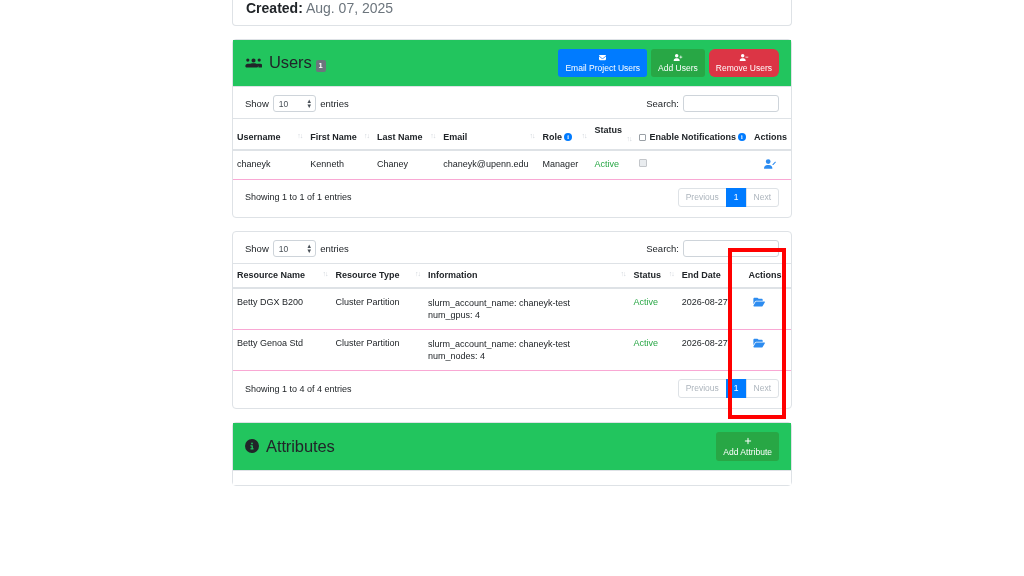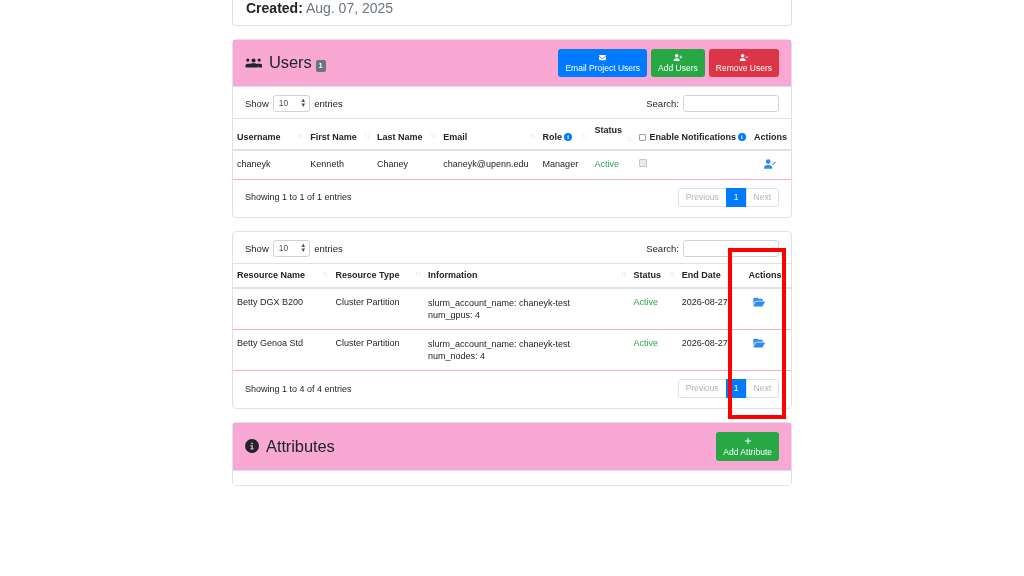--- a/index.html
+++ b/index.html
@@ -31,21 +31,21 @@
     border: 1px solid #dee2e6;
     border-top: none;
     border-radius: 0 0 4px 4px;
     padding: 0 13px 9px 13px;
     font-size: 14px;
     color: #6c757d;
   }
   .card-top-strip b { color: #212529; font-weight: bold; }
 
   .card-header {
-    background: #f9a8d4;
+    background: #22c55e;
     border-bottom: 1px solid #dee2e6;
     padding: 9px 12px;
     display: flex;
     align-items: center;
     justify-content: space-between;
     min-height: 38px;
   }
   .card-title {
     display: flex;
     align-items: center;
@@ -82,21 +82,21 @@
     border-radius: 3px;
     padding: 4.5px 7px;
     cursor: pointer;
     white-space: nowrap;
     font-family: "Liberation Sans", sans-serif;
     line-height: 1;
     flex-direction: column;
   }
   .btn-primary { background: #007bff; }
   .btn-success { background: #28a745; }
-  .btn-danger  { background: #dc3545; }
+  .btn-danger  { background: #dc3545; border-radius: 6px; }
   .btn svg { display: block; }
 
   
   .dt-top {
     display: flex;
     align-items: center;
     justify-content: space-between;
     padding: 8px 12px 6px 12px;
   }
   .dt-len, .dt-filter {
@@ -107,22 +107,22 @@
     gap: 4px;
   }
   .dt-select {
     border: 1px solid #ced4da;
     border-radius: 3px;
     font-size: 8.5px;
     padding: 2px 3px 2px 5px;
     color: #495057;
     background: #fff;
     display: inline-flex;
-    align-items: center;
-    gap: 12px;
+    align-items: flex-end;
+    gap: 18px;
     height: 17px;
   }
   .dt-select .spin { font-size: 6px; line-height: 5px; color:#495057; display:flex; flex-direction:column;}
   .dt-input {
     border: 1px solid #ced4da;
     border-radius: 3px;
     height: 17px;
     width: 96px;
     background: #fff;
   }

